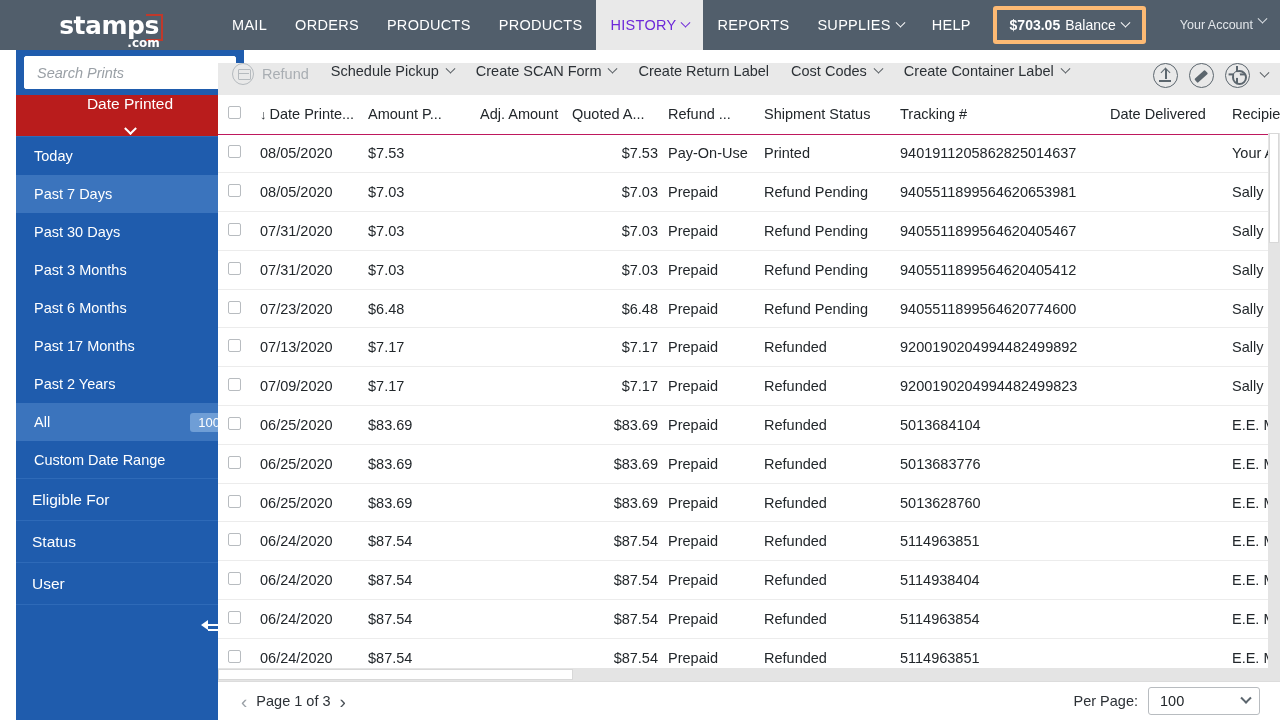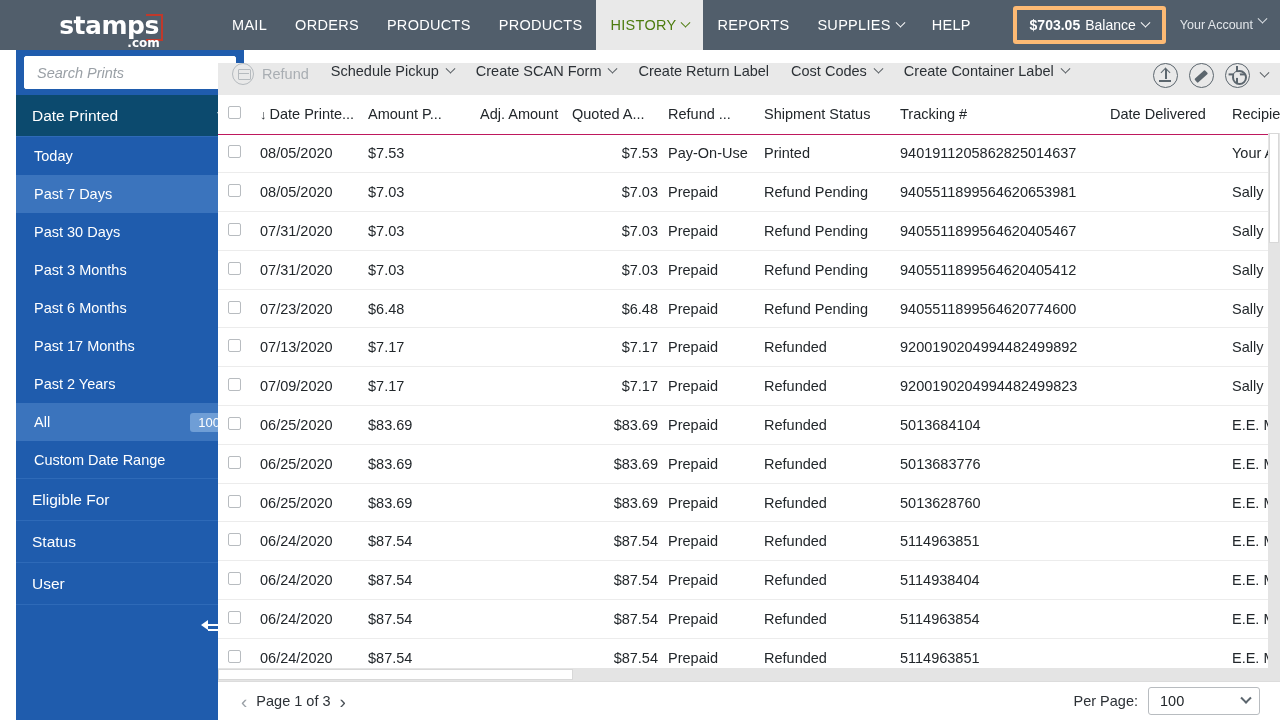--- a/index.html
+++ b/index.html
@@ -39,42 +39,42 @@
     border-right: 2px solid #c0392b;
     border-bottom: 2px solid #c0392b;
   }
   #mainmenu { display: flex; align-items: stretch; }
   .menu-item {
     display: flex; align-items: center; padding: 0 14px;
     color: #ffffff; font-size: 14.5px; letter-spacing: 0.3px;
     white-space: nowrap; cursor: pointer;
   }
   .menu-item.active {
-    background: #e9e9e9; color: #4d7c0f;
+    background: #e9e9e9; color: #6d28d9;
   }
   .caret {
     display: inline-block; margin-left: 6px;
     width: 7px; height: 7px;
     border-right: 1.6px solid currentColor;
     border-bottom: 1.6px solid currentColor;
     transform: rotate(45deg) translate(-2px,-2px);
   }
   #nav-right {
     margin-left: auto; display: flex; align-items: center;
     padding-right: 10px; gap: 14px;
   }
   #balance-btn {
     border: 4px solid #fdba74; border-radius: 3px;
     padding: 7px 13px; color: #ffffff; font-size: 14px;
     display: flex; align-items: center; cursor: pointer;
   }
   #balance-btn .amt { font-weight: bold; margin-right: 5px; }
   #account-btn {
     color: #e2e6ea; font-size: 12.5px; display: flex; align-items: flex-start;
-    cursor: pointer; padding-right: 4px;
+    cursor: pointer; padding-right: 4px; margin-left: 20px;
   }
 
   
   #sidebar {
     position: absolute; left: 16px; top: 50px;
     width: 228px; height: 670px;
     background: #1f5cad;
   }
   #searchbox-wrap {
     height: 45px; padding: 6px 8px 7px 8px; background: #1f5cad;
@@ -103,21 +103,21 @@
     content: ""; position: absolute; right: -5px; bottom: -4px;
     width: 7px; height: 2px; background: #2b3c57;
     transform: rotate(45deg);
   }
   .group-head {
     height: 42px; display: flex; align-items: center;
     padding: 0 16px; color: #ffffff; font-size: 15.5px;
     border-bottom: 1px solid #2e6ab8; cursor: pointer;
     justify-content: space-between;
   }
-  .group-head.open { background: #0c4a6e; }
+  .group-head.open { background: #b91c1c; flex-direction: column; }
   .chev-down {
     width: 9px; height: 9px;
     border-right: 2px solid #ffffff; border-bottom: 2px solid #ffffff;
     transform: rotate(45deg) translate(-2px,-2px);
   }
   .chev-right {
     width: 8px; height: 8px;
     border-right: 2.3px solid #ffffff; border-top: 2.3px solid #ffffff;
     transform: rotate(45deg);
   }

